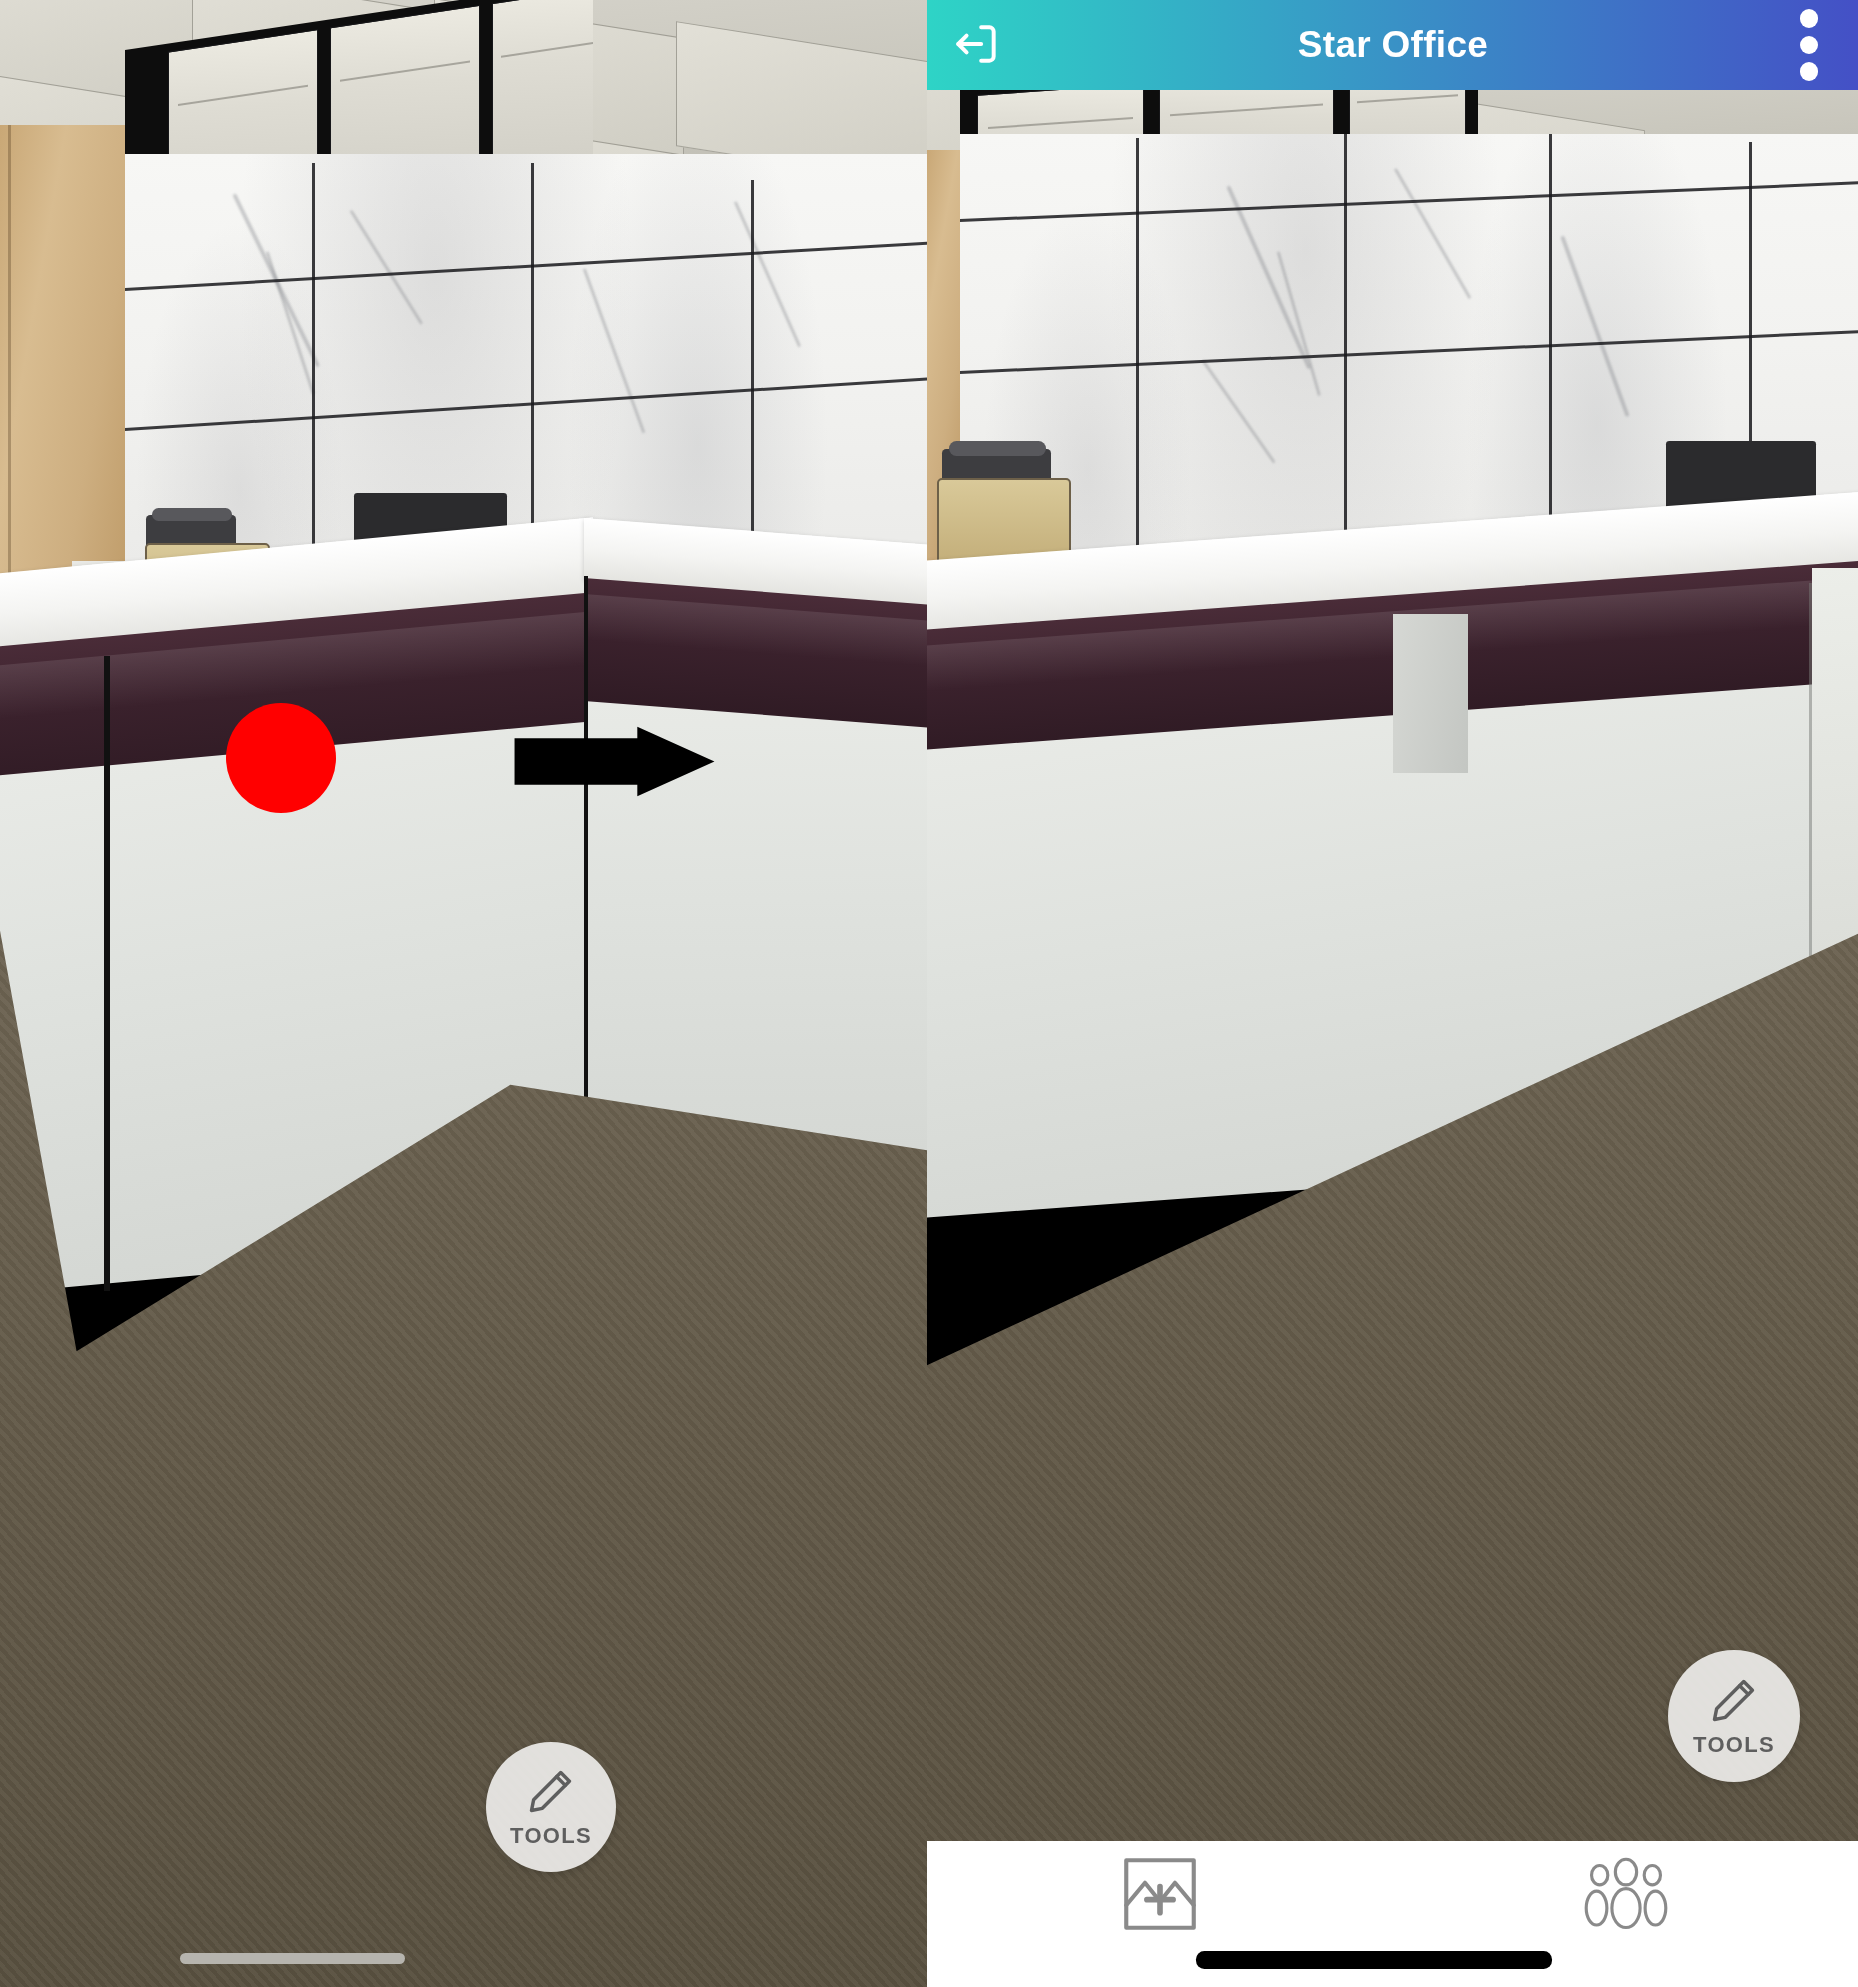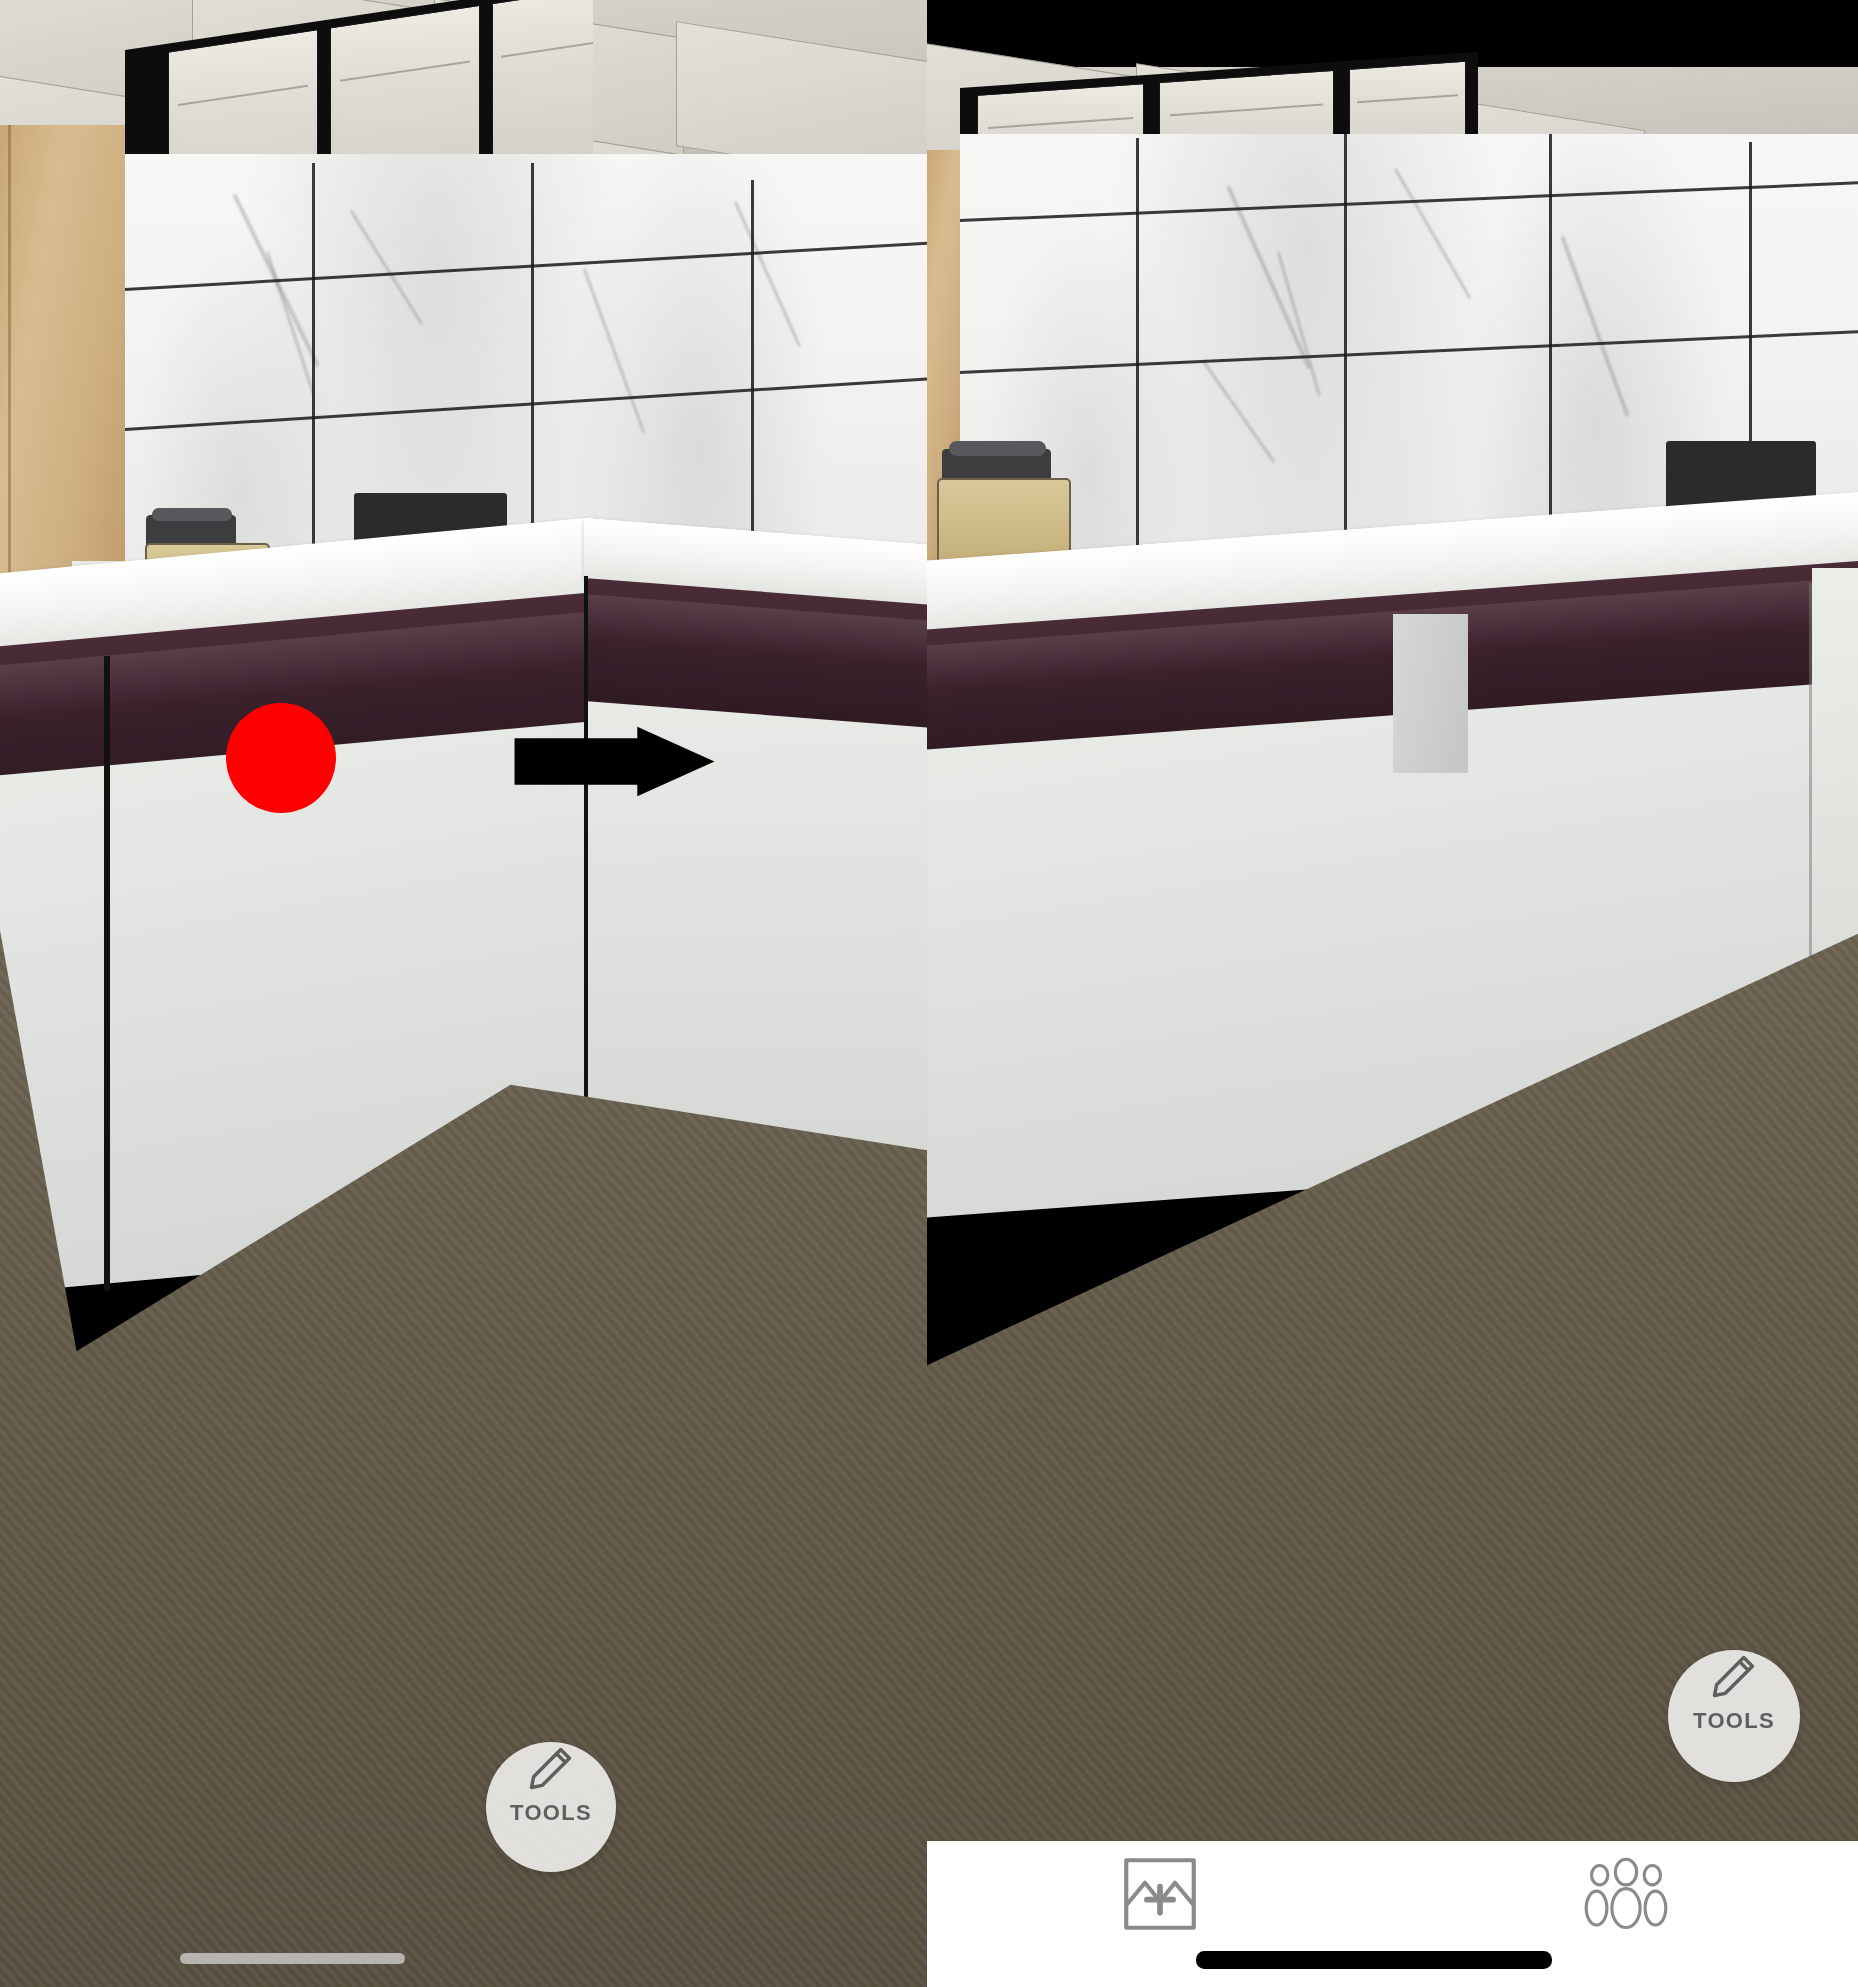--- a/index.html
+++ b/index.html
@@ -118,21 +118,21 @@
     letter-spacing:0.3px;
   }
   .exit-btn{ width:100px; display:flex; align-items:center; justify-content:center; }
   .kebab-btn{ width:100px; display:flex; flex-direction:column; align-items:center;
               justify-content:center; gap:8.3px; }
   .kebab-dot{ width:18.4px; height:18.4px; border-radius:50%; background:#fff; }
 
   .tools-fab{
     position:absolute; border-radius:50%;
     background:rgba(236,235,232,.93);
-    display:flex; flex-direction:column; align-items:center; 
+    display:flex; flex-direction:column; align-items:center; justify-content:center;
     box-shadow:0 2.5px 8.3px rgba(0,0,0,.16);
   }
   .tools-label{ color:#5e5e5e; font-size:22px; font-weight:bold; letter-spacing:1.3px; margin-top:3.3px; }
 
   .bottom-nav{
     position:absolute; left:0; bottom:0; width:100%; height:146px;
     background:#fff; display:flex; align-items:flex-start;
   }
   .nav-item{ flex:1; display:flex; align-items:center; justify-content:center;
              position:relative; height:109px; }
@@ -266,20 +266,37 @@
 
       <div class="desk-maroon gloss" style="left:-8.3px; top:630px; width:1060px; height:134px; transform:skewY(-4.2deg); transform-origin:left top;"></div>
       <div class="desk-front" style="left:-8.3px; top:750px; width:1060px; height:468px; transform:skewY(-4.2deg); transform-origin:left top;"></div>
       <div class="desk-front" style="left:466px; top:614px; width:75px; height:159px; background:linear-gradient(100deg,#d6d8d4,#c3c6c2);"></div>
       <div class="desk-front" style="left:885px; top:568px; width:167px; height:417px; background:linear-gradient(175deg,#eceee9,#dadcd7);"></div>
       <div class="mgrid" style="left:882px; top:583px; width:2.5px; height:384px; background:rgba(120,122,118,.5);"></div>
 
       <div class="carpet" style="left:-8.3px; top:835px; width:952px; height:1161px;
                   clip-path:polygon(0 0, 0 100%, 100% 100%, 100% 10%, 100% 8%, 0 46%);"></div>
 
+      <div class="appbar" id="appbar" style="background: linear-gradient(90deg, rgb(46, 212, 198) 0%, rgb(68, 80, 198) 100%);">
+        <div class="exit-btn">
+          <span>
+            <svg width="50" height="50" viewBox="0 0 24 24" fill="none" stroke="#ffffff" stroke-width="1.9" stroke-linecap="round" stroke-linejoin="round">
+              <path d="M14 4h4a2 2 0 0 1 2 2v12a2 2 0 0 1-2 2h-4"></path>
+              <path d="M14 12H3"></path>
+              <path d="M7 8l-4 4 4 4"></path>
+            </svg>
+          </span>
+        </div>
+        <div class="appbar-title">Star Office</div>
+        <div class="kebab-btn">
+          <span class="kebab-dot"></span>
+          <span class="kebab-dot"></span>
+          <span class="kebab-dot"></span>
+        </div>
+      </div>
 
       <div class="tools-fab" style="left:741px; top:1650px; width:132px; height:132px;">
         <span>
           <svg width="52" height="52" viewBox="0 0 24 24" fill="none" stroke="#5e5e5e" stroke-width="1.6" stroke-linecap="round" stroke-linejoin="round">
             <path d="M16.5 3.5l4 4L8 20l-5 1 1-5z"></path>
             <path d="M14.6 5.4l4 4"></path>
           </svg>
         </span>
         <span class="tools-label">TOOLS</span>
       </div>

